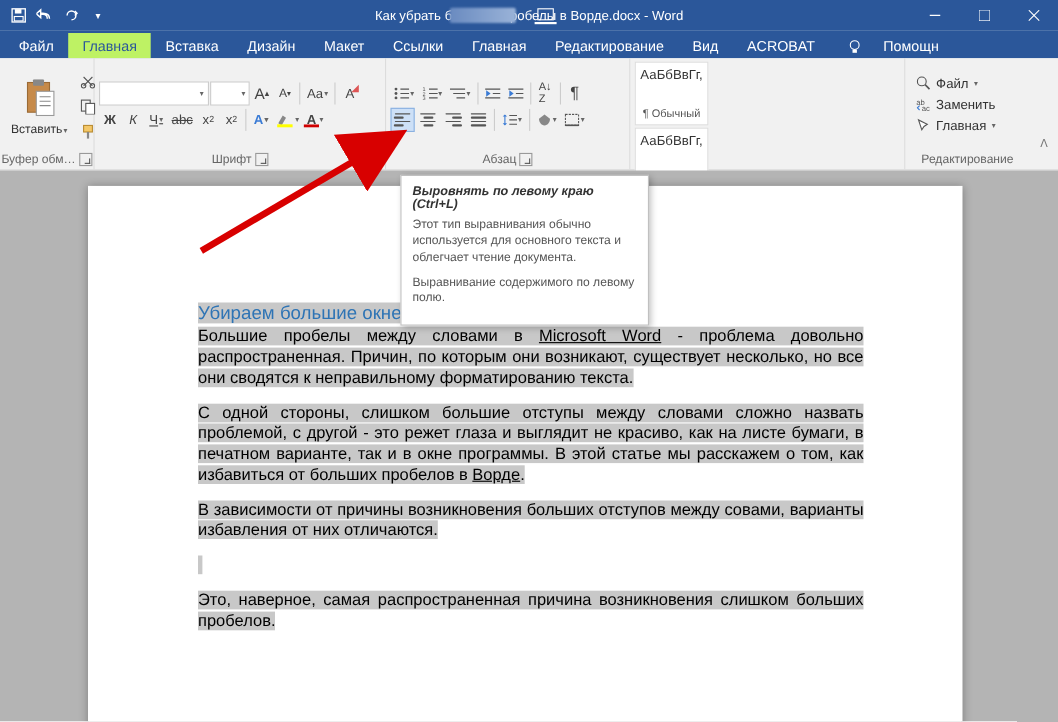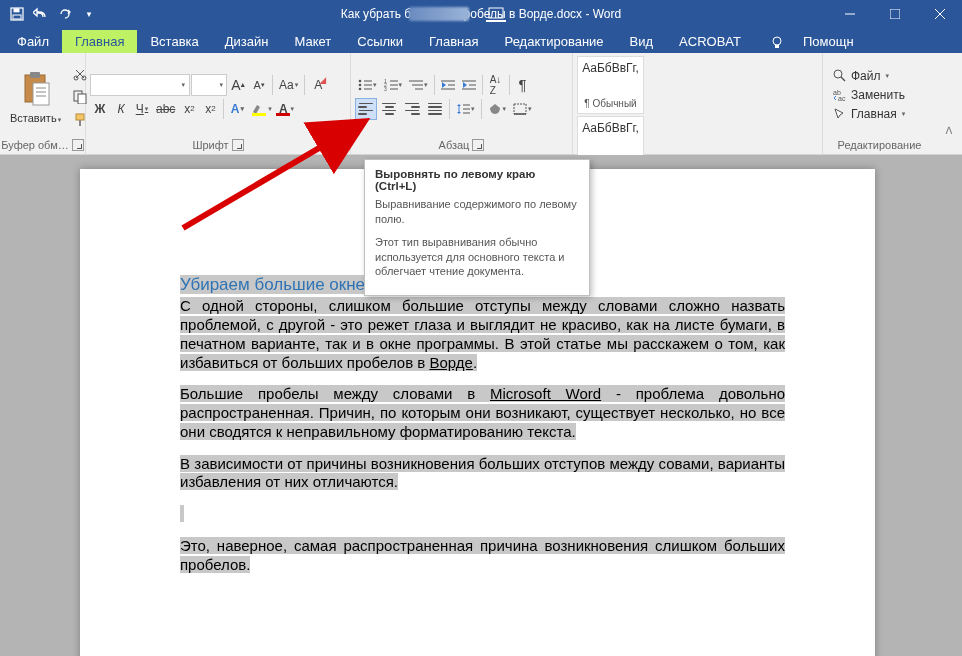--- a/index.html
+++ b/index.html
@@ -55,21 +55,21 @@
 .doc-area{position:absolute;top:155px;left:0;right:0;bottom:0;background:#b4b4b4;overflow:hidden;}
 .page{position:absolute;top:14px;left:80px;width:795px;height:700px;background:#fff;box-shadow:0 0 8px rgba(0,0,0,.3);padding:105px 90px 40px 100px;}
 .doc-text{font-size:15px;color:#000;line-height:1.25;}
 .doc-heading{font-size:17px;color:#2e74b5;margin-bottom:2px;}
 .hl{background:#c8c8c8;}
 .para{margin-bottom:13px;}
 .justify{text-align:justify;}
 .ul{text-decoration:underline;}
 
 .tooltip{position:absolute;top:159px;left:364px;width:226px;background:#fff;border:1px solid #c0c0c0;box-shadow:2px 2px 6px rgba(0,0,0,.25);padding:8px 10px;font-size:11px;color:#555;z-index:50;}
-.tooltip .tt-title{font-weight:bold;color:#333;margin-bottom:5px;font-size:11.5px;}
+.tooltip .tt-title{font-weight:bold;color:#333;margin-bottom:5px;font-size:11.5px;font-style:italic;}
 .tooltip p{margin-bottom:8px;line-height:1.35;}
 
 .red-arrow{position:absolute;z-index:40;pointer-events:none;}
 
 svg{display:block;}
 .share-icn{width:38px;height:20px;margin-right:8px;}
 .collapse-rib{margin-left:auto;width:26px;padding-top:72px;text-align:center;font-size:10px;color:#777;cursor:pointer;}
 </style>
 </head>
 <body>
@@ -420,33 +420,33 @@
         <span>Редактирование</span>
       </div>
   </div>
   <div class="collapse-rib">ᐱ</div>
 </div>
 
 <div class="doc-area">
   <div class="page">
     <div class="doc-text">
       <div class="doc-heading"><span class="hl">Убираем большие окне</span></div>
+      <div class="para justify"><span class="hl"><span>Большие пробелы между словами в </span><span class="ul">Microsoft Word</span><span> - проблема довольно распространенная. Причин, по которым они возникают, существует несколько, но все они сводятся к неправильному форматированию текста.</span></span></div>
       <div class="para justify"><span class="hl"><span>С одной стороны, слишком большие отступы между словами сложно назвать проблемой, с другой - это режет глаза и выглядит не красиво, как на листе бумаги, в печатном варианте, так и в окне программы. В этой статье мы расскажем о том, как избавиться от больших пробелов в </span><span class="ul">Ворде</span><span>.</span></span></div>
-      <div class="para justify"><span class="hl"><span>Большие пробелы между словами в </span><span class="ul">Microsoft Word</span><span> - проблема довольно распространенная. Причин, по которым они возникают, существует несколько, но все они сводятся к неправильному форматированию текста.</span></span></div>
       <div class="para justify"><span class="hl">В зависимости от причины возникновения больших отступов между совами, варианты избавления от них отличаются.</span></div>
       <div class="para"><span class="hl">&nbsp;</span></div>
       <div class="para justify"><span class="hl">Это, наверное, самая распространенная причина возникновения слишком больших пробелов.</span></div>
     </div>
   </div>
 </div>
 
 <div class="tooltip">
   <div class="tt-title">Выровнять по левому краю (Ctrl+L)</div>
+  <p>Этот тип выравнивания обычно используется для основного текста и облегчает чтение документа.</p>
   <p>Выравнивание содержимого по левому полю.</p>
-  <p>Этот тип выравнивания обычно используется для основного текста и облегчает чтение документа.</p>
 </div>
 
 <svg class="red-arrow" width="962" height="656" style="top:0;left:0;">
   <defs>
       <marker id="ah" markerWidth="10" markerHeight="10" refX="8" refY="5" orient="auto">
         <path d="M0 0L10 5L0 10z" fill="#d80000"></path>
       </marker>
     </defs>
   <line x1="183" y1="228" x2="360" y2="124" stroke="#d80000" stroke-width="6" marker-end="url(#ah)"></line>
 </svg>

